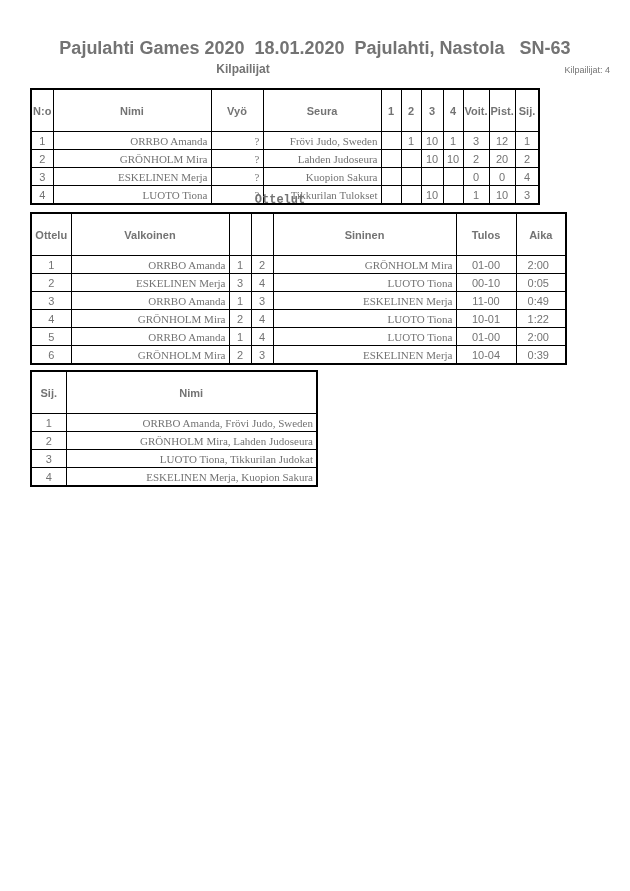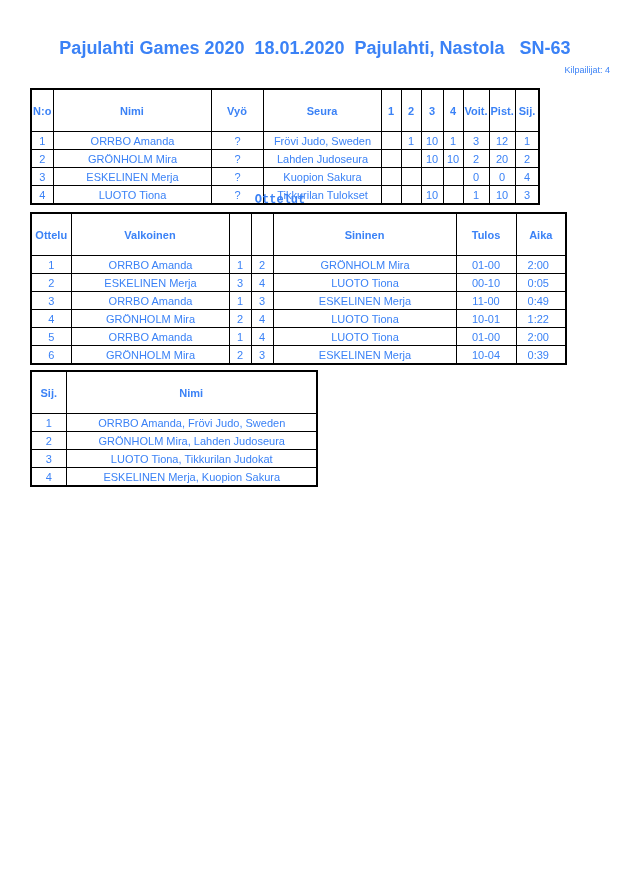--- a/index.html
+++ b/index.html
@@ -1,51 +1,52 @@
 <!DOCTYPE html>
 <html><head>
 <meta charset="utf-8">
 <style>
   html,body{margin:0;padding:0;background:#fff;}
   .page{
     position:relative;width:630px;height:791px;background:#ffffff;
-    font-family:"Liberation Sans",sans-serif;color:#3b82f6;overflow:hidden;
+    font-family:"Liberation Sans",sans-serif;color:#737373;overflow:hidden;
   }
   .title{
     position:absolute;top:38px;left:0;width:630px;text-align:center;
     font-size:18px;font-weight:bold;white-space:pre;letter-spacing:0;
   }
   .section-heading{position:absolute;font-size:12px;font-weight:bold;text-align:center;}
   #h-kilpailijat{top:62px;left:30px;width:426px;}
   #h-ottelut{top:193px;left:30px;width:500px;font-family:Liberation Mono, monospace;}
   #h-tulokset{top:352px;left:30px;width:250px;}
   .count-label{position:absolute;top:65px;right:20px;font-size:9px;}
   table{
     position:absolute;border-collapse:collapse;table-layout:fixed;
     background:#fff;border:2px solid #000;
   }
   th,td{
     border:1px solid #000;font-size:11px;height:17px;
     padding:0 3px;overflow:hidden;white-space:nowrap;vertical-align:middle;
   }
   th{font-weight:bold;text-align:center;padding:12px 1px;}
   td{text-align:center;}
-  td.l{text-align:center;padding-left:4px;}
+  td.l{text-align:right;padding-left:4px;font-family:Liberation Serif, serif;}
   td.r{text-align:right;padding-right:16px;}
   #t-kilpailijat{left:30px;top:88px;}
   #t-ottelut{left:30px;top:212px;}
   #t-tulokset{left:30px;top:370px;}
 </style>
 </head>
 <body>
 
 <div class="page">
 
   <div class="title">Pajulahti Games 2020  18.01.2020  Pajulahti, Nastola   SN-63</div>
 
+  <div class="section-heading" id="h-kilpailijat">Kilpailijat</div>
   <div class="count-label">Kilpailijat: 4</div>
 
   <table id="t-kilpailijat">
     <colgroup>
       <col style="width:22px">
         <col style="width:158px">
         <col style="width:52px">
         <col style="width:118px">
       <col style="width:20px">
         <col style="width:20px">

